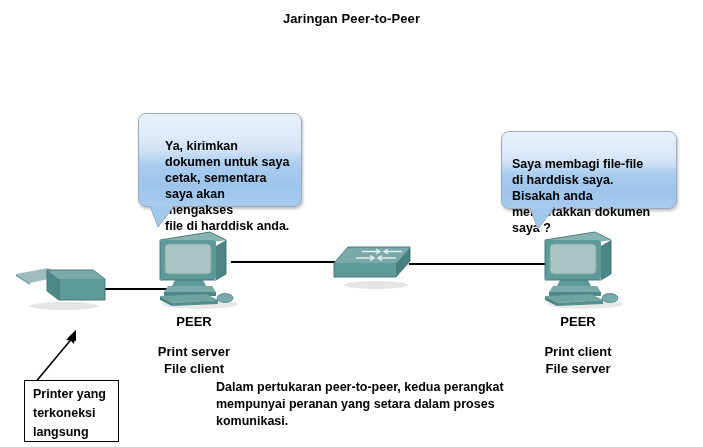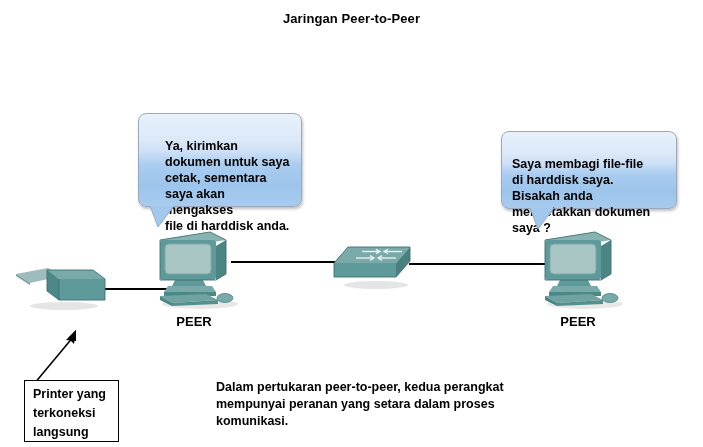--- a/index.html
+++ b/index.html
@@ -195,20 +195,22 @@
       <polygon points="12,68 12,72 24,78 24,75" fill="#4b8584"></polygon>
       <polygon points="24,75 70,72 70,76 24,78" fill="#55908f"></polygon>
 
       <ellipse cx="77" cy="70" rx="8" ry="4.5" fill="#79a9a8"></ellipse>
       <ellipse cx="77" cy="70" rx="8" ry="4.5" fill="none" stroke="#4b8584" stroke-width="0.8"></ellipse>
 
       <polygon points="12,12 62,4 78,12 78,46 68,52 12,52" fill="none" stroke="#3f7070" stroke-width="0.9"></polygon>
     </svg>
   </div>
   <div class="device-label" id="peer-a-label">PEER</div>
+  <div class="role-label" id="peer-a-roles" style="white-space:pre-line;">Print server
+File client</div>
 
   <div class="device" id="switch-device">
     <svg width="86" height="48" viewBox="0 0 86 48">
       <ellipse cx="46" cy="42" rx="32" ry="4" fill="#000000" opacity="0.10"></ellipse>
 
       <polygon points="18,4 80,4 66,20 4,20" fill="#79a9a8"></polygon>
 
       <polygon points="4,20 66,20 66,34 4,34" fill="#5f9a9a"></polygon>
 
       <polygon points="66,20 80,4 80,18 66,34" fill="#47807f"></polygon>
@@ -240,20 +242,22 @@
       <polygon points="16,64 68,64 68,68 16,68" fill="#4d8888"></polygon>
       <polygon points="12,68 58,66 70,72 24,75" fill="#6fa3a2"></polygon>
       <polygon points="12,68 12,72 24,78 24,75" fill="#4b8584"></polygon>
       <polygon points="24,75 70,72 70,76 24,78" fill="#55908f"></polygon>
       <ellipse cx="77" cy="70" rx="8" ry="4.5" fill="#79a9a8"></ellipse>
       <ellipse cx="77" cy="70" rx="8" ry="4.5" fill="none" stroke="#4b8584" stroke-width="0.8"></ellipse>
       <polygon points="12,12 62,4 78,12 78,46 68,52 12,52" fill="none" stroke="#3f7070" stroke-width="0.9"></polygon>
     </svg>
   </div>
   <div class="device-label" id="peer-b-label">PEER</div>
+  <div class="role-label" id="peer-b-roles" style="white-space:pre-line;">Print client
+File server</div>
 
   <div class="bubble" id="bubble-left">
     <span class="bubble-text">Ya, kirimkan
 dokumen untuk saya
 cetak, sementara
 saya akan mengakses
 file di harddisk anda.</span>
   </div>
   <svg class="bubble-tail" id="bubble-left-tail" viewBox="0 0 26 22">
     <polygon points="0,0 24,0 8,21" fill="#a3c8ee" stroke="#9aa9bd" stroke-width="1"></polygon>

